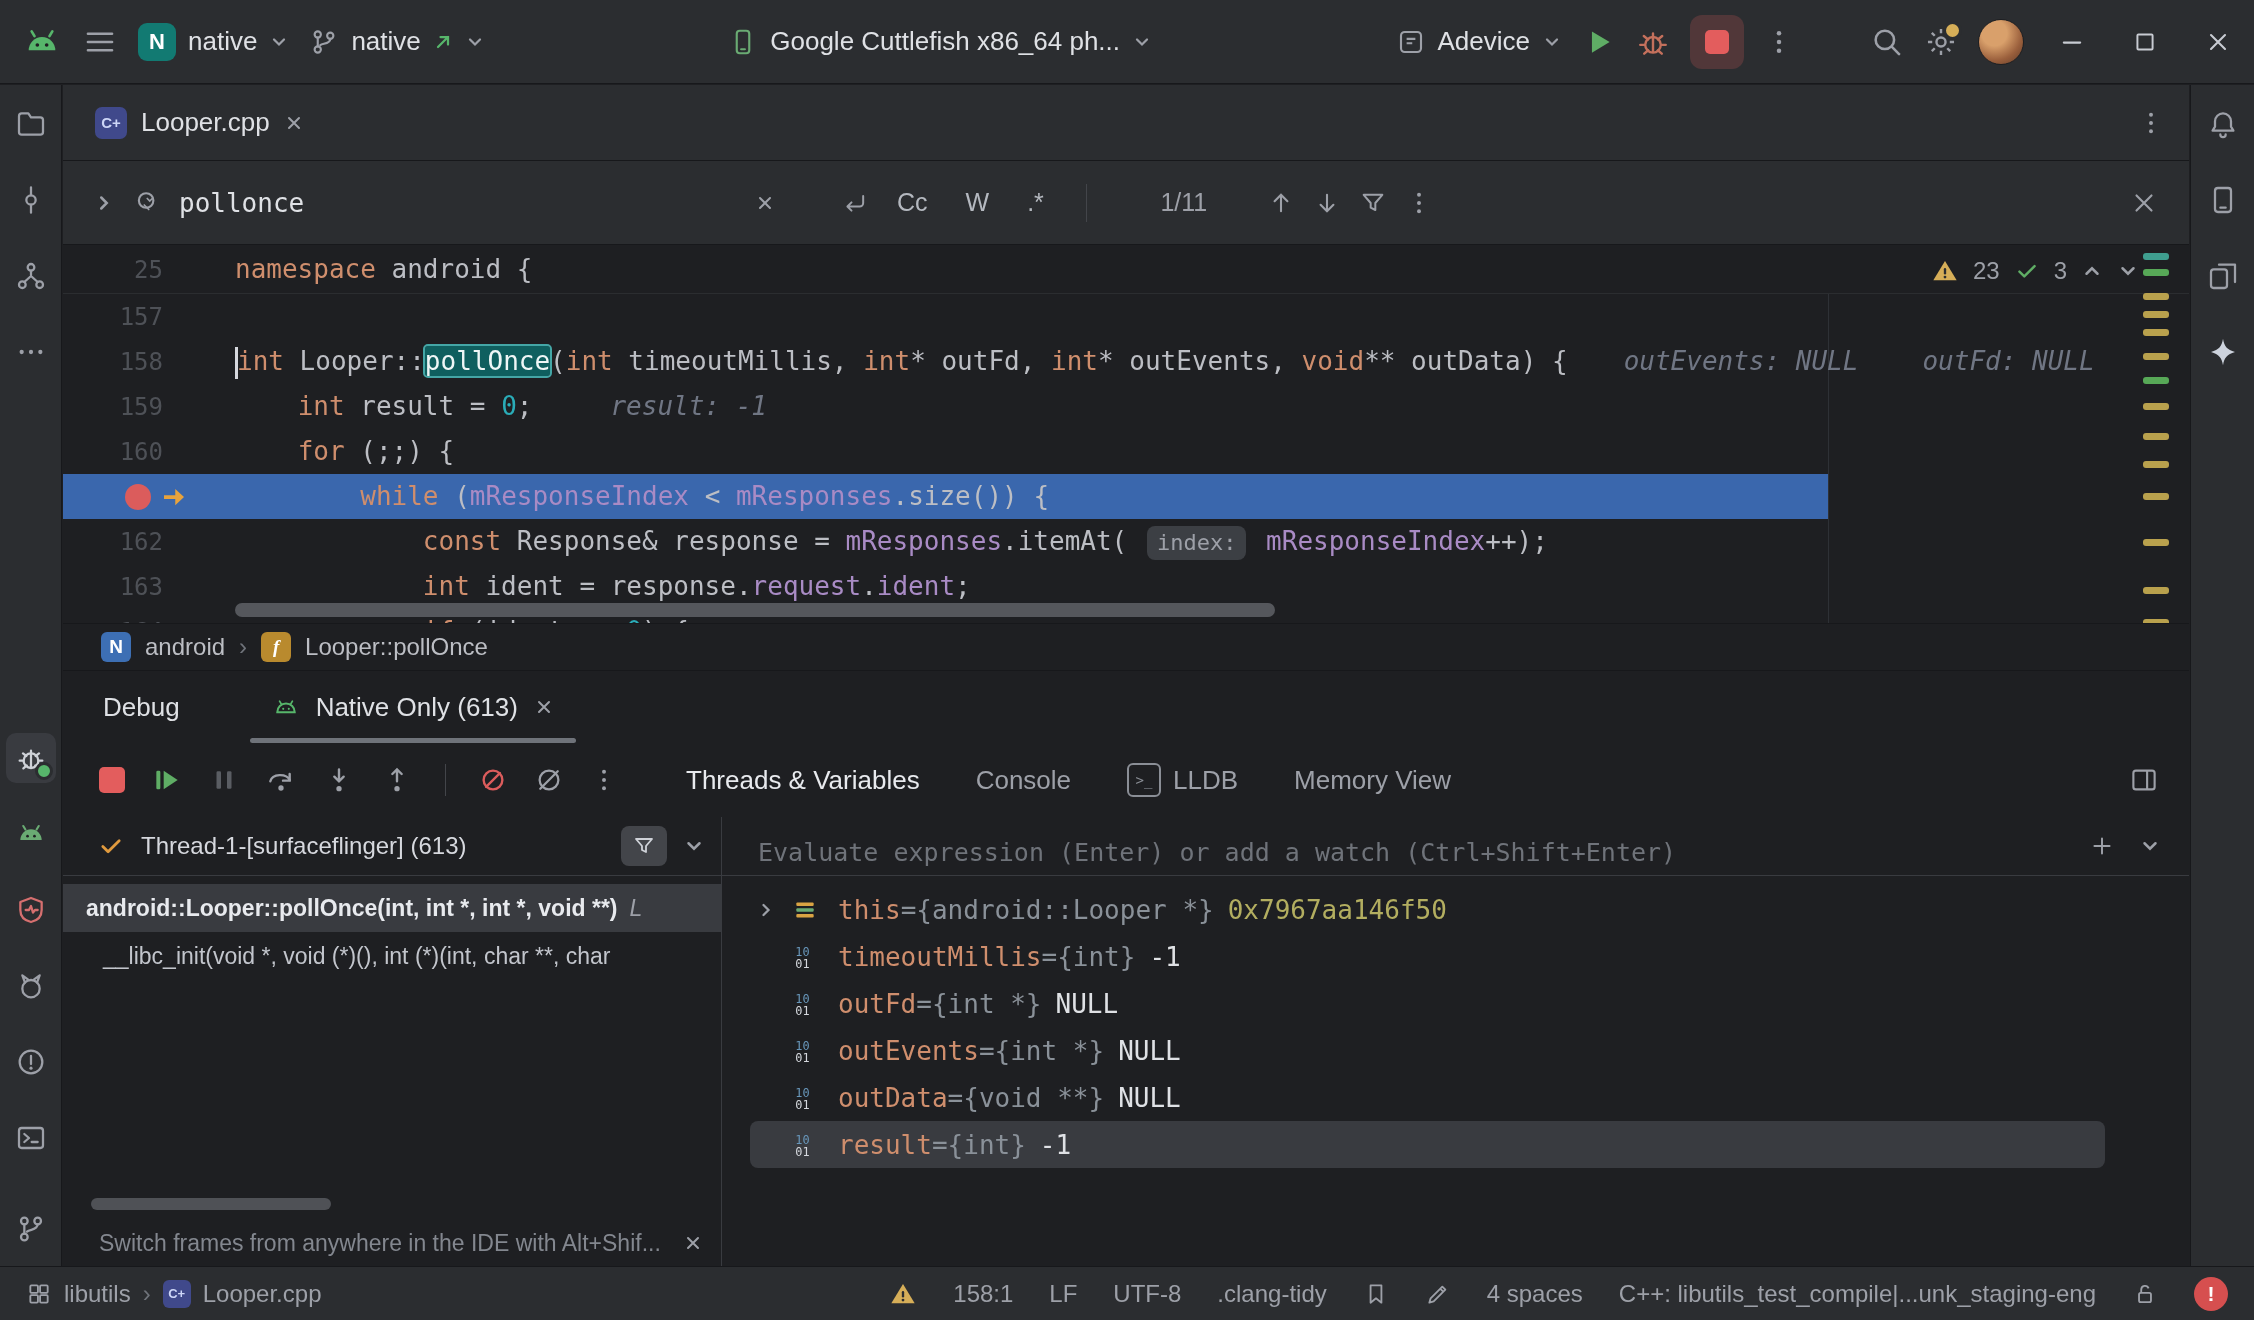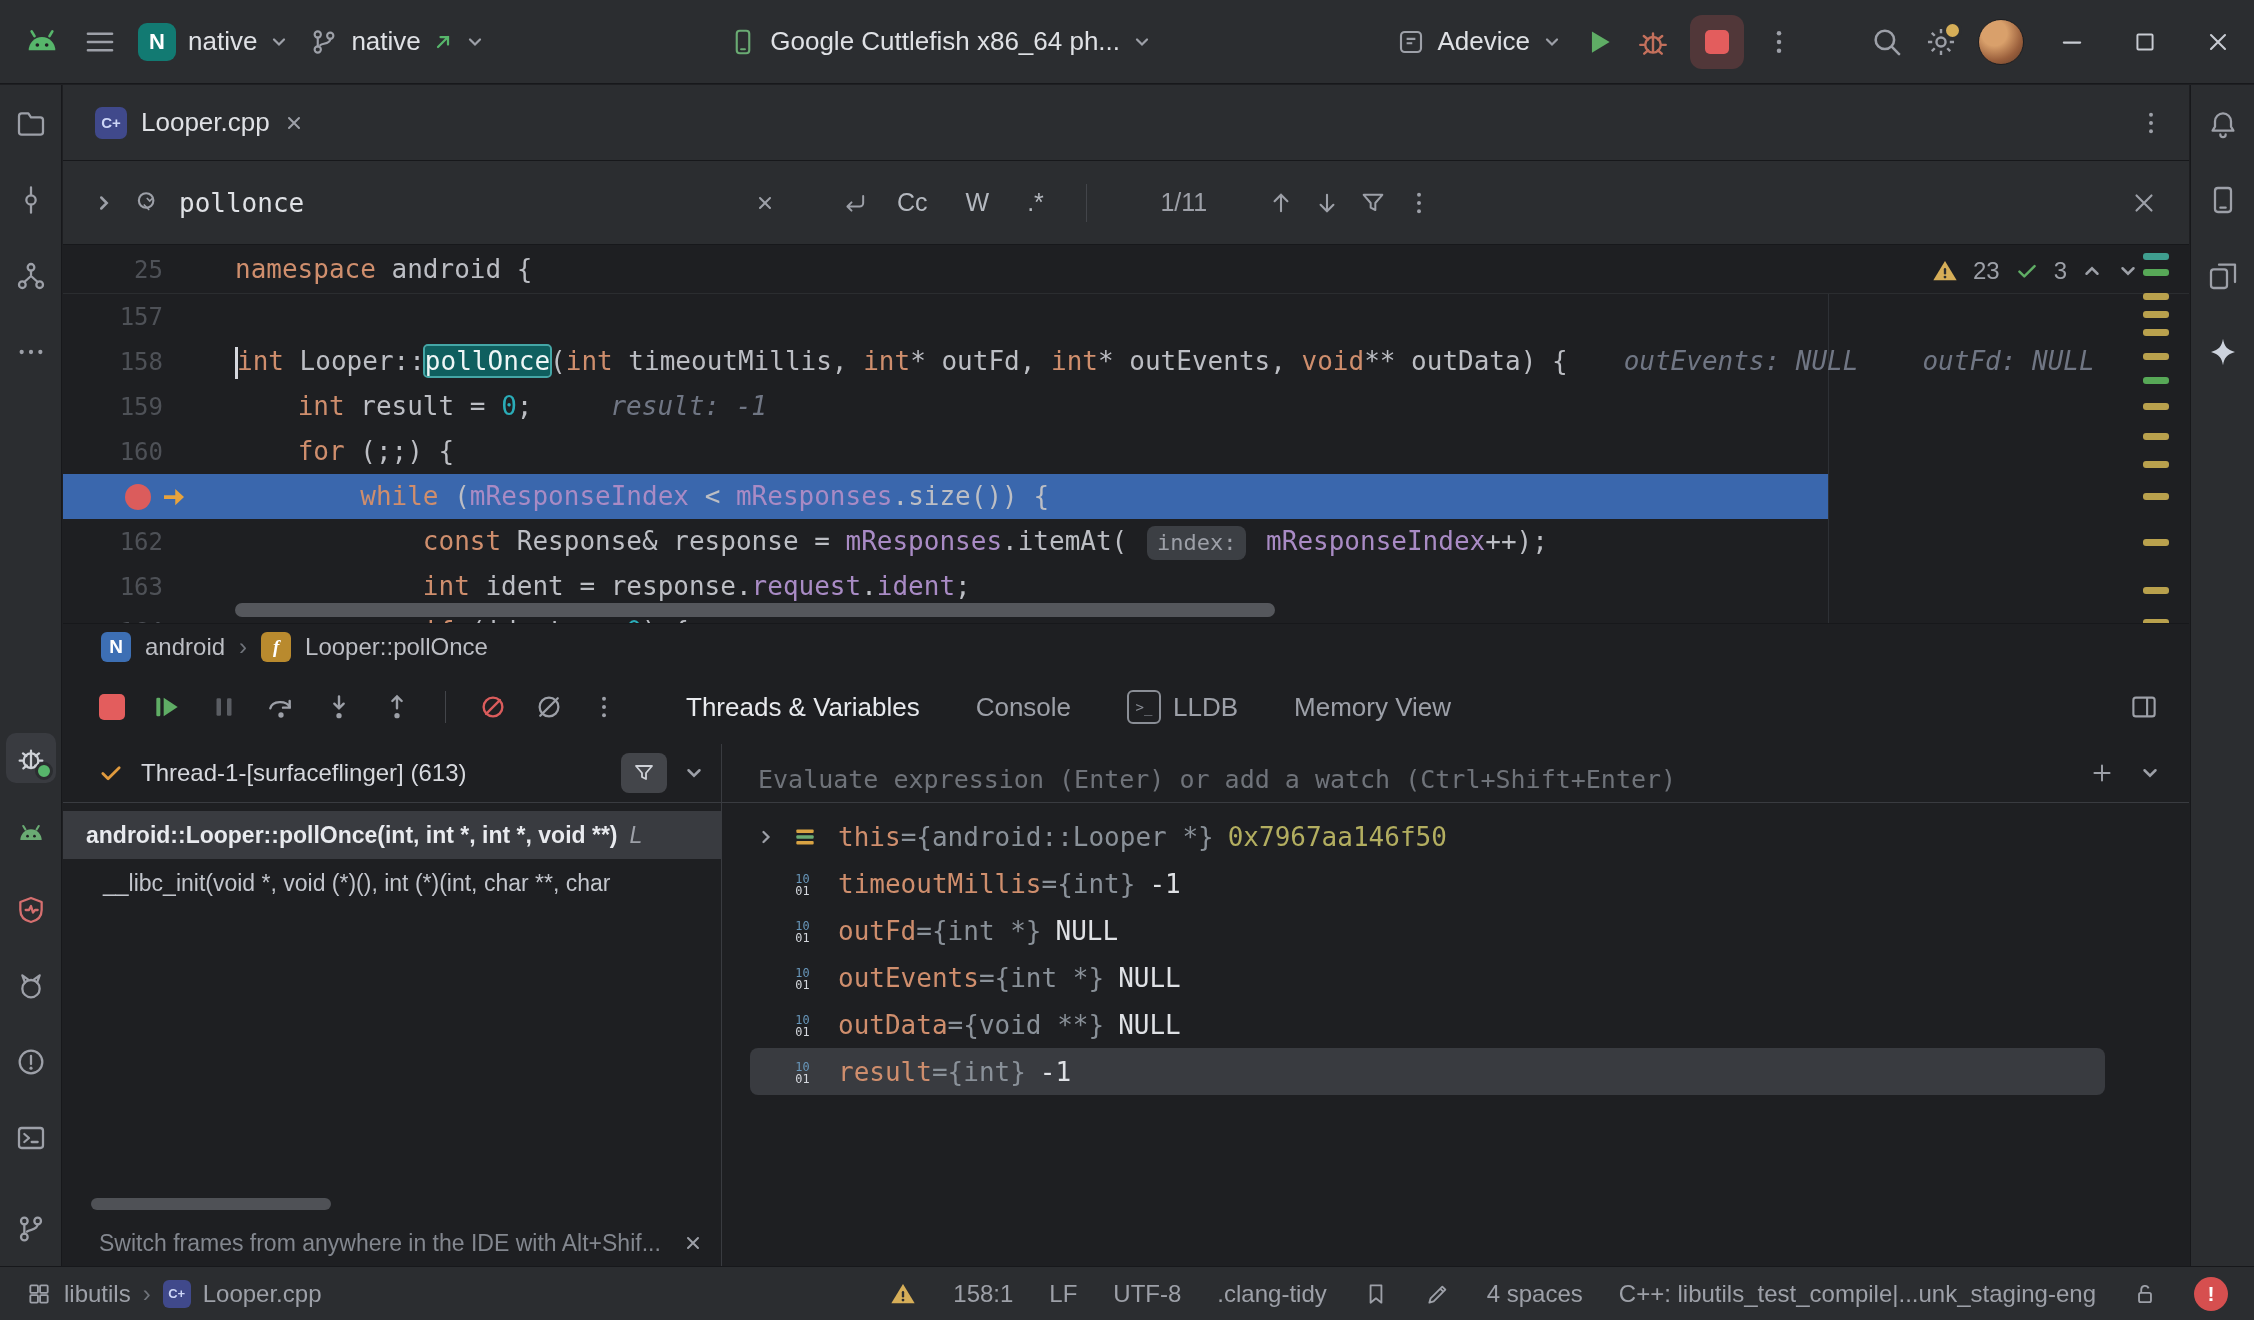--- a/index.html
+++ b/index.html
@@ -495,20 +495,37 @@
     </div>
 
     <div class="breadcrumbs">
       <span class="bc-badge bc-n">N</span>
       <span>android</span>
       <span class="faint">›</span>
       <span class="bc-badge bc-f">f</span>
       <span>Looper::pollOnce</span>
     </div>
 
+    <div class="debug-header">
+      <span class="dbg-title">Debug</span>
+      <div class="session-tab">
+        <svg viewBox="0 0 24 24" width="28" height="28">
+            <path d="M4.5 16.5a7.5 7.5 0 0 1 15 0z" fill="none" stroke="#57b66b" stroke-width="1.7"></path>
+            <path d="M8 9.5 6.5 7M16 9.5 17.5 7" stroke="#57b66b" stroke-width="1.5" stroke-linecap="round"></path>
+            <circle cx="9.6" cy="13.6" r=".9" fill="#57b66b"></circle>
+            <circle cx="14.4" cy="13.6" r=".9" fill="#57b66b"></circle>
+          </svg>
+        <span>Native Only (613)</span>
+        <span class="ic">
+            <svg viewBox="0 0 16 16" width="20" height="20" fill="none" stroke="currentColor" stroke-width="1.6" stroke-linecap="round">
+              <path d="m4 4 8 8M12 4l-8 8"></path>
+            </svg>
+          </span>
+      </div>
+    </div>
 
     <div class="debug-toolbar">
       <span class="dbg-stop"></span>
       <span>
           <svg viewBox="0 0 24 24" width="32" height="32">
             <rect x="4" y="5" width="3" height="14" rx="1" fill="#5fad65"></rect>
             <path d="M9.5 5 20 12 9.5 19z" fill="#5fad65"></path>
           </svg>
         </span>
       <span>

